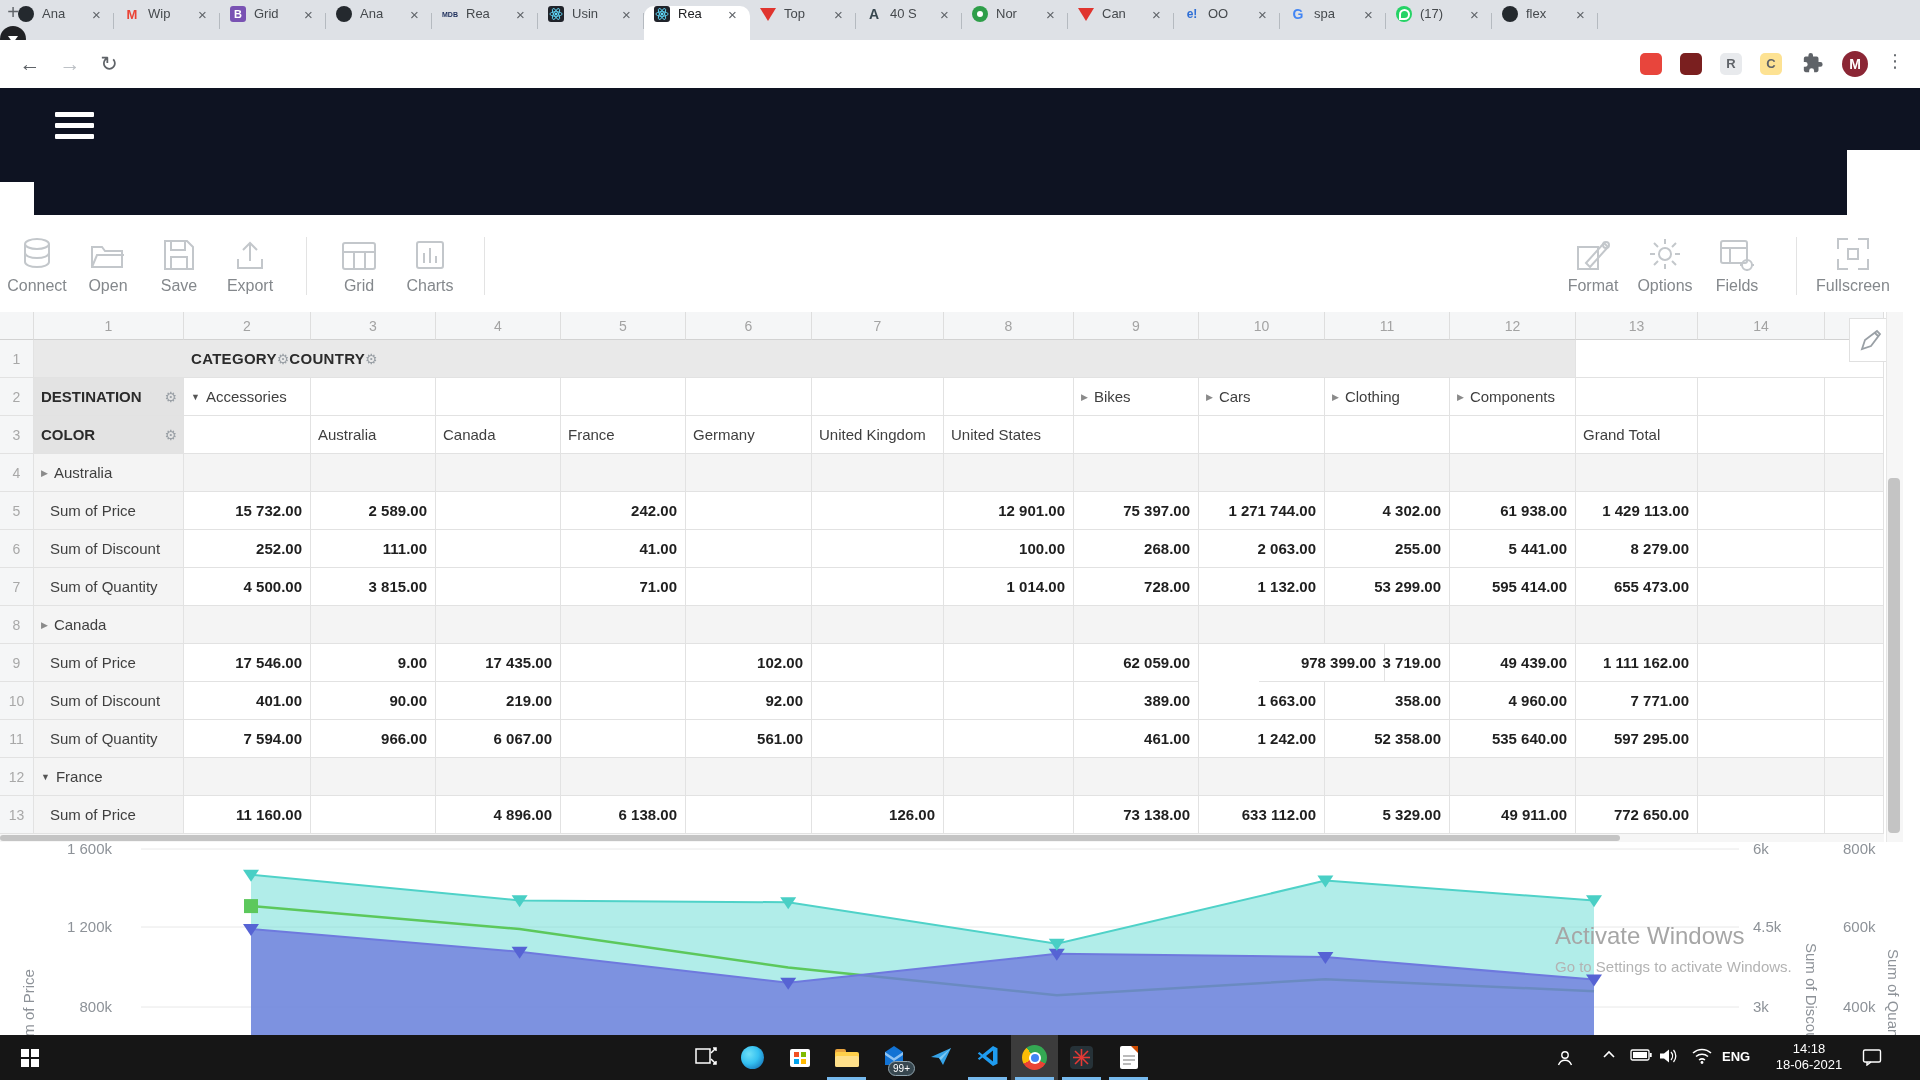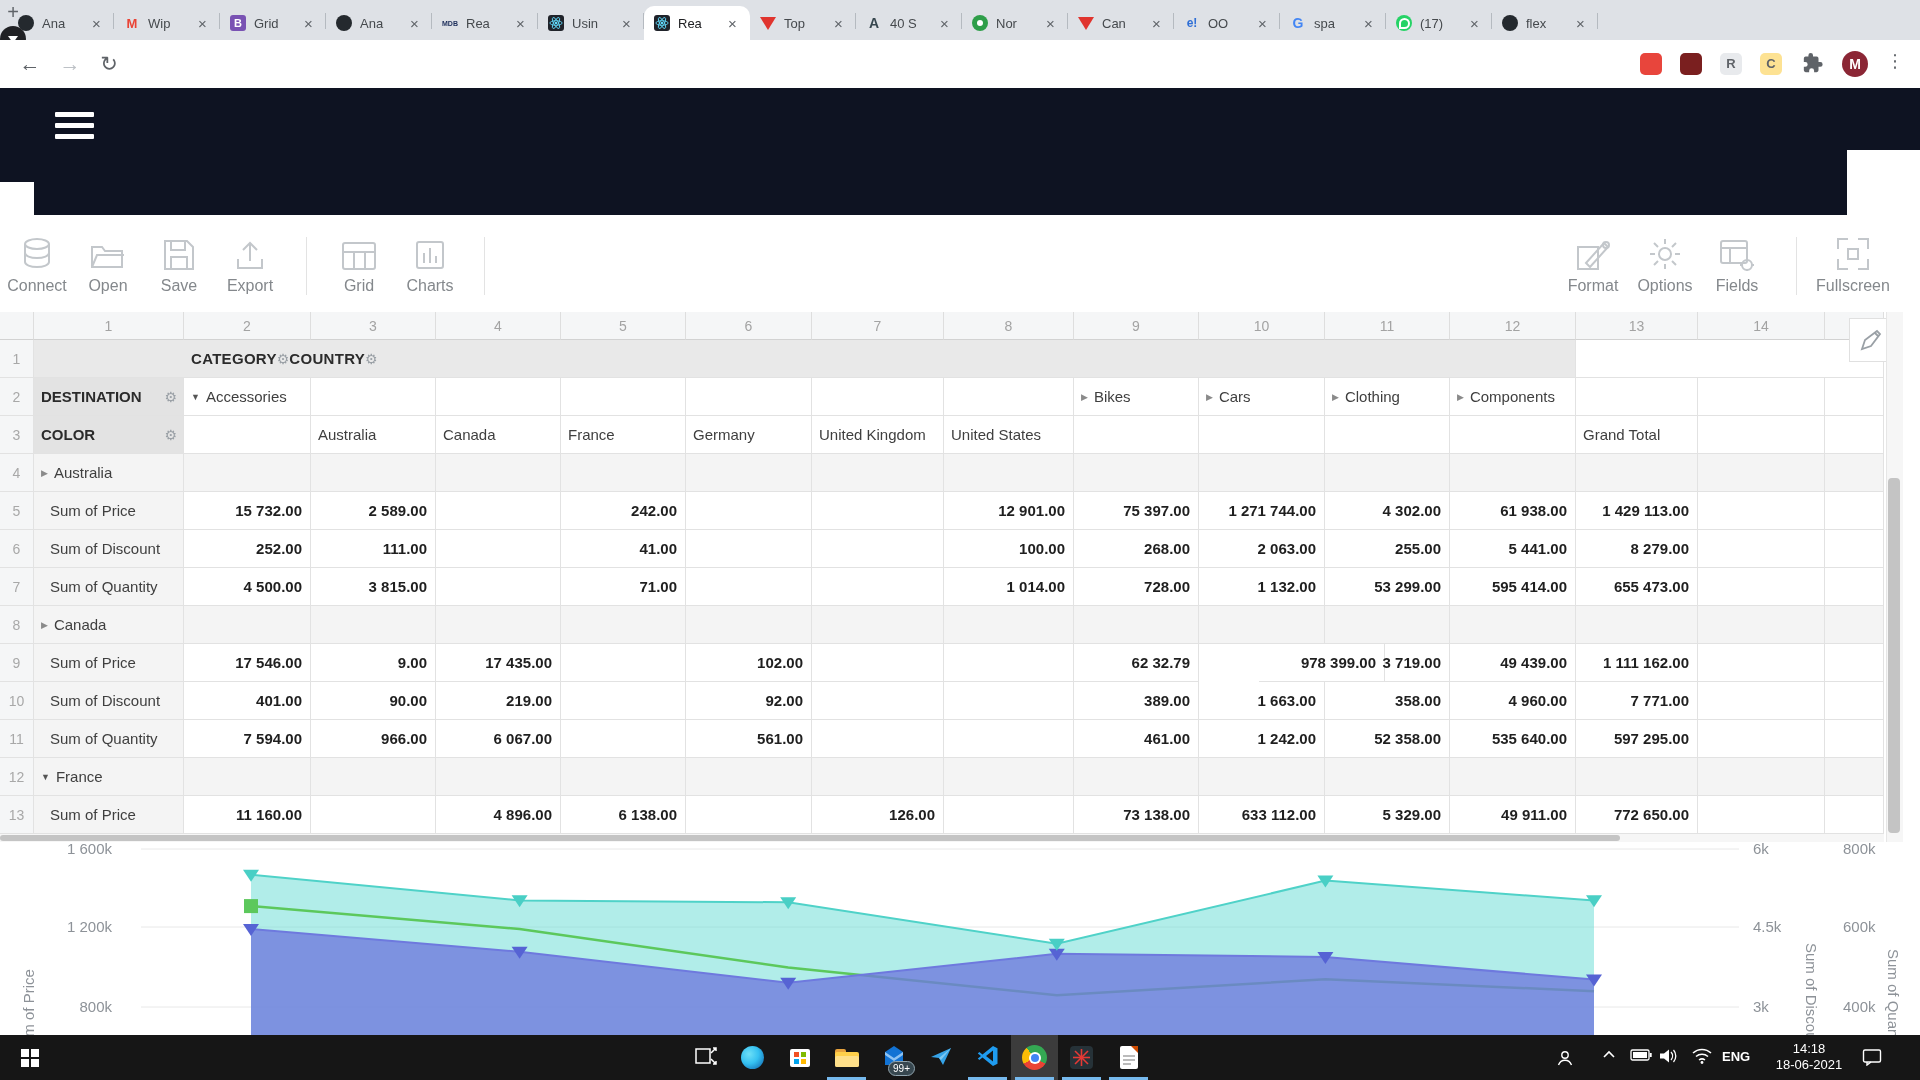--- a/index.html
+++ b/index.html
@@ -1,21 +1,21 @@
 <!DOCTYPE html>
 <html><head>
 <meta charset="utf-8">
 <style>
   html,body{margin:0;padding:0;background:#000;}
   #screen{position:relative;width:1920px;height:1080px;overflow:hidden;background:#fff;
           font-family:"Liberation Sans",sans-serif;}
   .abs{position:absolute;}
   
   #tabstrip{left:0;top:0;width:1920px;height:40px;background:#dee1e6;}
-  .tab{position:absolute;top:6px;height:34px;display:flex;align-items:center;cursor:default;}
+  .tab{position:absolute;top:6px;height:34px;display:flex;cursor:default;}
   .tab.active{background:#fff;border-radius:10px 10px 0 0;}
   .tab-title{font-size:13px;color:#45494d;white-space:nowrap;overflow:hidden;width:44px;}
   .tab.active .tab-title{color:#202124;}
   .tab-close{font-size:15px;color:#5f6368;margin-left:6px;}
   .tab-sep{position:absolute;top:13px;width:1px;height:16px;background:#9aa0a6;opacity:.6;}
   .favicon{width:16px;height:16px;margin:0 8px 0 10px;flex:0 0 16px;display:flex;align-items:center;justify-content:center;}
   #addressbar{left:0;top:40px;width:1920px;height:48px;background:#fff;border-bottom:1px solid #dcdfe3;}
   .navglyph{position:absolute;top:12px;width:24px;height:24px;}
   #urlpill{position:absolute;left:137px;top:7px;width:1493px;height:34px;border-radius:17px;background:#f1f3f4;display:flex;align-items:center;}
   #urltext{font-size:15px;color:#202124;margin-left:10px;}
@@ -596,21 +596,21 @@
       <div class="cell numcell" style="left: 436px; top: 332px; width: 125px; height: 38px;">
         <span>17 435.00</span>
       </div>
       <div class="cell" style="left: 561px; top: 332px; width: 125px; height: 38px; padding-left: 7px;"></div>
       <div class="cell numcell" style="left: 686px; top: 332px; width: 126px; height: 38px;">
         <span>102.00</span>
       </div>
       <div class="cell" style="left: 812px; top: 332px; width: 132px; height: 38px; padding-left: 7px;"></div>
       <div class="cell" style="left: 944px; top: 332px; width: 130px; height: 38px; padding-left: 7px;"></div>
       <div class="cell numcell" style="left: 1074px; top: 332px; width: 125px; height: 38px;">
-        <span>62 32.79</span>
+        <span>62 059.00</span>
       </div>
       <div class="cell numcell" style="left: 1259px; top: 332px; width: 126px; height: 38px;">
         <span>978 399.00</span>
       </div>
       <div class="cell numcell" style="left: 1325px; top: 332px; width: 125px; height: 38px;">
         <span>3 719.00</span>
       </div>
       <div class="cell numcell" style="left: 1450px; top: 332px; width: 126px; height: 38px;">
         <span>49 439.00</span>
       </div>
@@ -787,20 +787,24 @@
           <path d="M1048.8000000000002 106.80666666666667 L1064.8000000000002 106.80666666666667 L1056.8000000000002 118.80666666666667 Z" fill="#5663d4"></path>
           <path d="M1317.4 109.96666666666667 L1333.4 109.96666666666667 L1325.4 121.96666666666667 Z" fill="#5663d4"></path>
           <path d="M1586 132.61333333333334 L1602 132.61333333333334 L1594 144.61333333333334 Z" fill="#5663d4"></path>
           <path d="M243 27.674999999999997 L259 27.674999999999997 L251 39.675 Z" fill="#49cfc5"></path>
           <path d="M511.6 53.35 L527.6 53.35 L519.6 65.35 Z" fill="#49cfc5"></path>
           <path d="M780.2 55.325 L796.2 55.325 L788.2 67.325 Z" fill="#49cfc5"></path>
           <path d="M1048.8000000000002 96.8 L1064.8000000000002 96.8 L1056.8000000000002 108.8 Z" fill="#49cfc5"></path>
           <path d="M1317.4 33.6 L1333.4 33.6 L1325.4 45.6 Z" fill="#49cfc5"></path>
           <path d="M1586 53.35 L1602 53.35 L1594 65.35 Z" fill="#49cfc5"></path>
         </svg></div>
+    <div id="watermark">
+      <div id="wm-title">Activate Windows</div>
+      <div id="wm-sub">Go to Settings to activate Windows.</div>
+    </div>
   </div>
 
   <div class="abs" id="taskbar">
     <div class="abs" style="left:0;top:0;width:60px;height:45px">
       <svg width="18" height="18" viewBox="0 0 18 18" style="margin:14px 0 0 21px">
         <rect x="0" y="0" width="8" height="8" fill="#fff"></rect>
           <rect x="10" y="0" width="8" height="8" fill="#fff"></rect>
         <rect x="0" y="10" width="8" height="8" fill="#fff"></rect>
           <rect x="10" y="10" width="8" height="8" fill="#fff"></rect>
       </svg>

